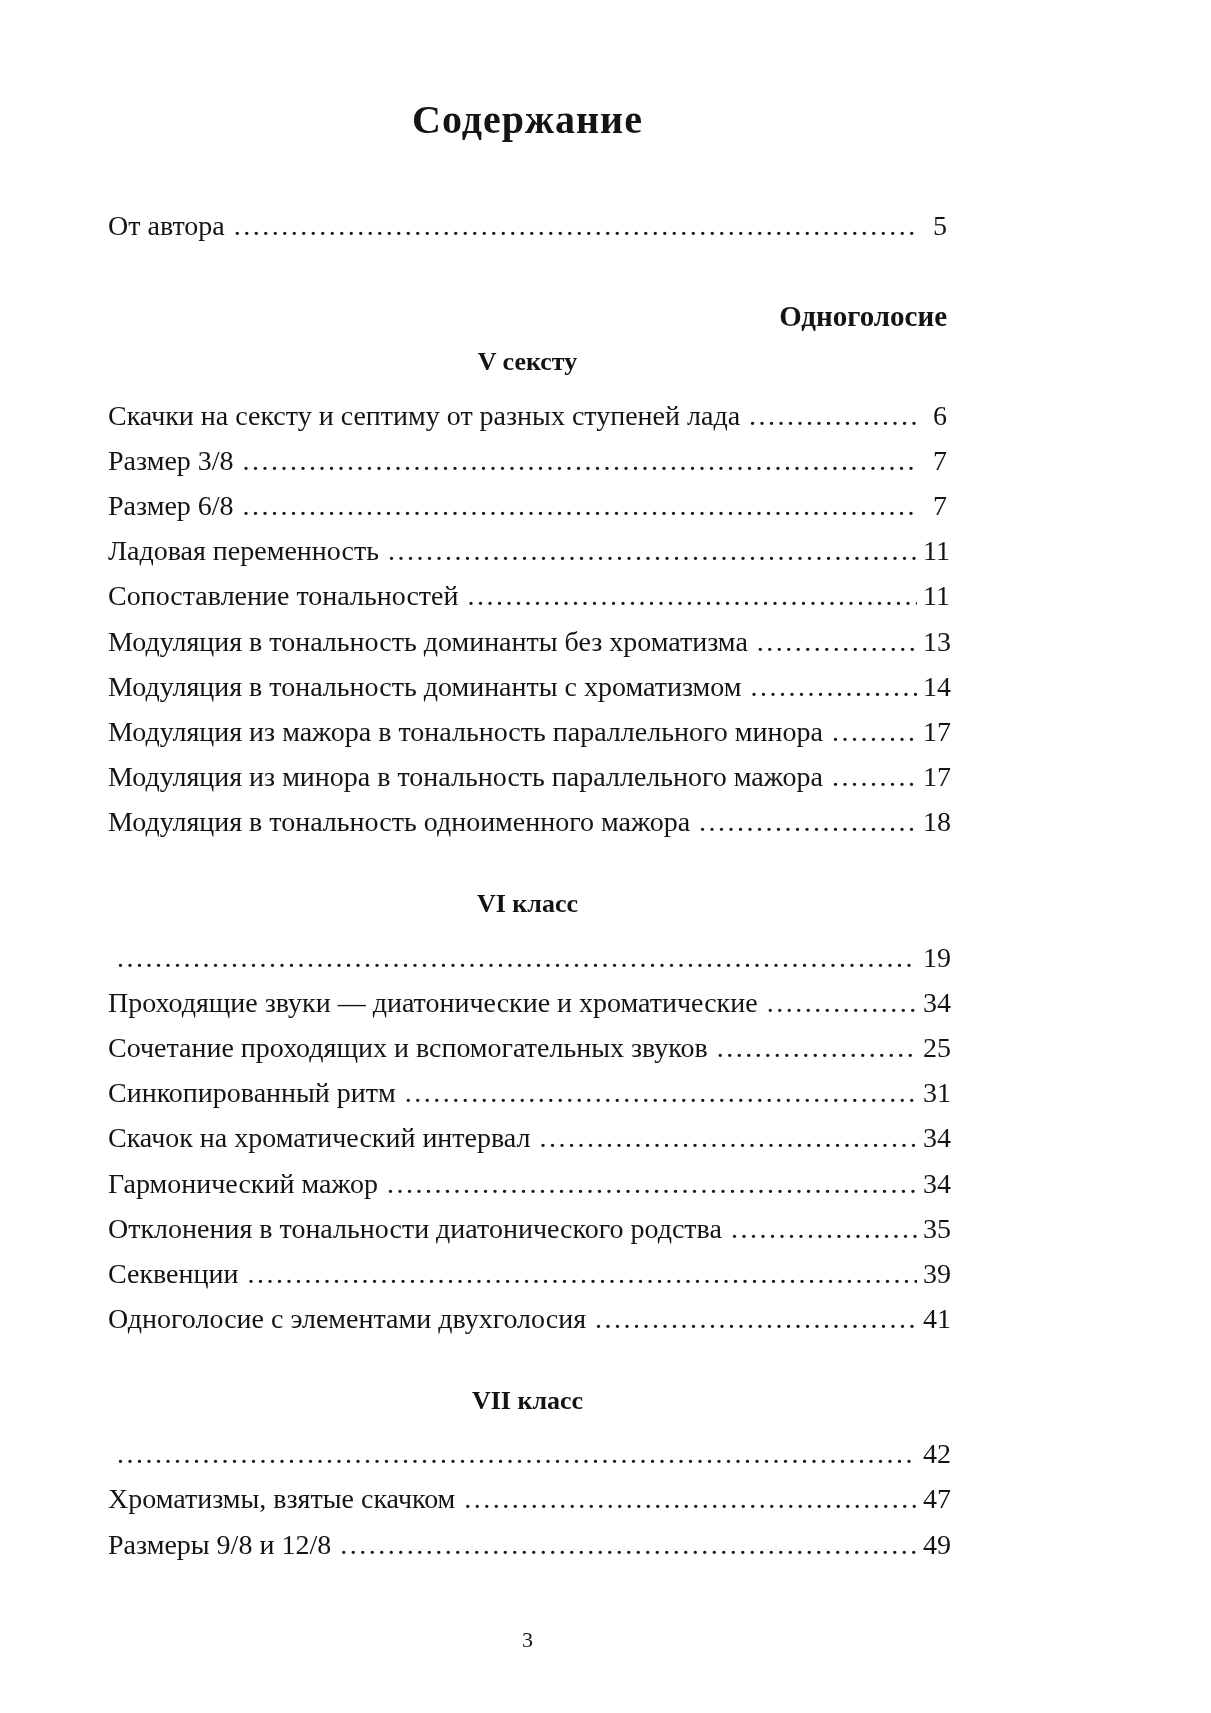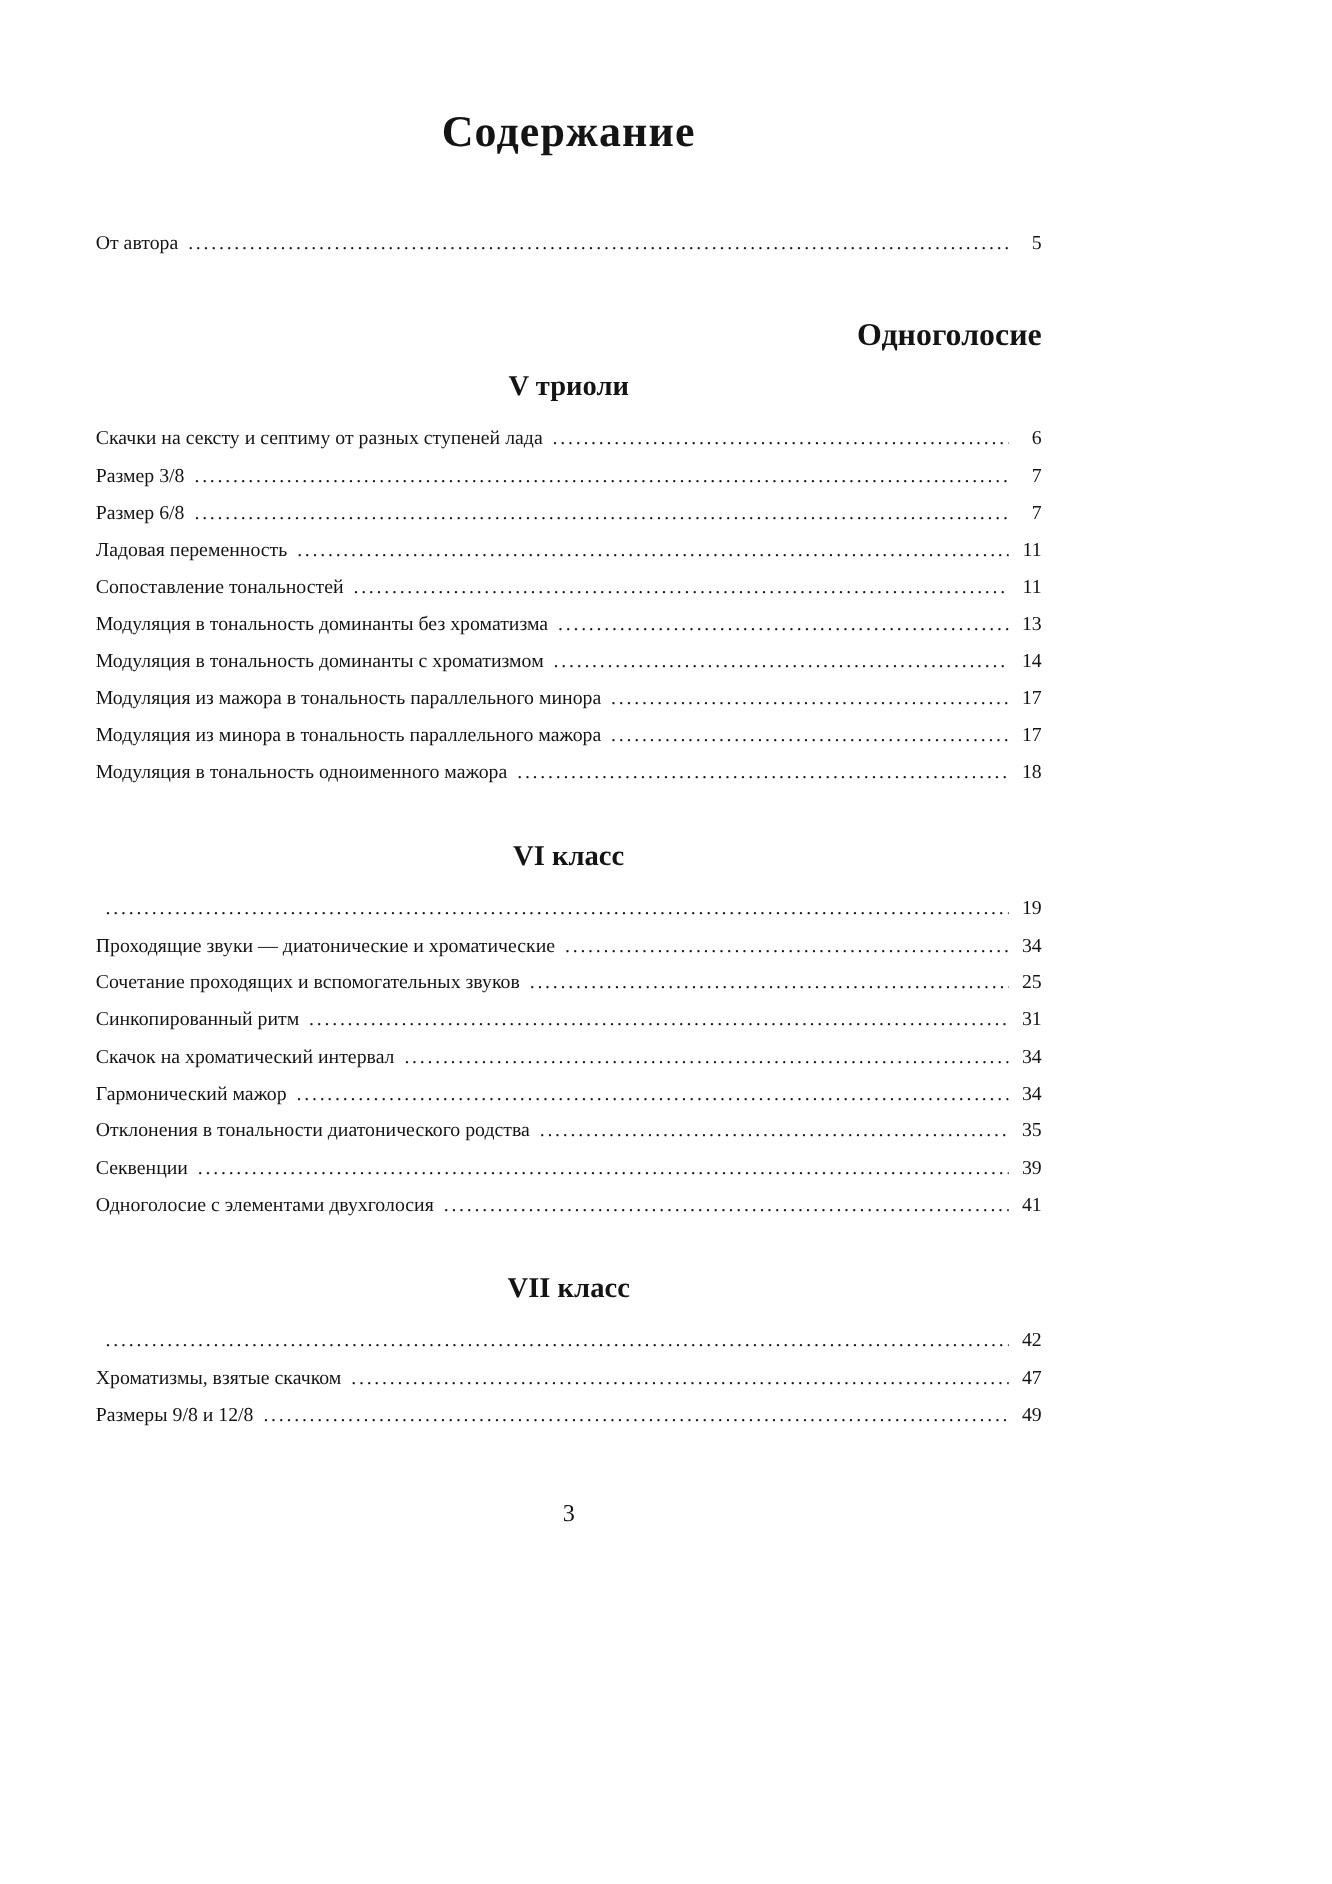--- a/index.html
+++ b/index.html
@@ -5,22 +5,21 @@
   * { margin: 0; padding: 0; box-sizing: border-box; }
   html, body { background: #ffffff; }
   body {
     width: 1211px;
     min-height: 1713px;
     font-family: "Liberation Serif", "DejaVu Serif", serif;
     color: #141414;
     position: relative;
   }
   .page {
-    padding: 96px 264px 60px 75px;
-    margin-left: 12px;
+    padding: 96px 264px 60px 108px;
   }
   .doc-title {
     text-align: center;
     font-size: 40px;
     font-weight: bold;
     letter-spacing: 1px;
   }
   .front-list {
     margin-top: 60px;
   }
@@ -34,21 +33,21 @@
   .sections > .section:first-child { margin-top: 14px; }
   .section-title {
     text-align: center;
     font-size: 26px;
     font-weight: bold;
     margin-bottom: 16px;
   }
   .toc-row {
     display: flex;
     align-items: center;
-    font-size: 18px;
+    font-size: 28px;
     line-height: 1.15;
     padding: 6.5px 0;
   }
   .toc-label { white-space: nowrap; }
   .toc-dots {
     flex: 1 1 auto;
     overflow: hidden;
     white-space: nowrap;
     margin: 0 6px 0 9px;
   }
@@ -78,21 +77,21 @@
         <span class="toc-label">От автора</span>
         <span class="toc-dots"></span>
         <span class="toc-page">5</span>
       </div>
     </div>
 
   <div class="part-title">Одноголосие</div>
 
   <div class="sections">
       <div class="section">
-        <div class="section-title">V триоли</div>
+        <div class="section-title">V сексту</div>
         <div class="toc-row">
           <span class="toc-label">Скачки на сексту и септиму от разных ступеней лада</span>
           <span class="toc-dots"></span>
           <span class="toc-page">6</span>
         </div>
         <div class="toc-row">
           <span class="toc-label">Размер 3/8</span>
           <span class="toc-dots"></span>
           <span class="toc-page">7</span>
         </div>

